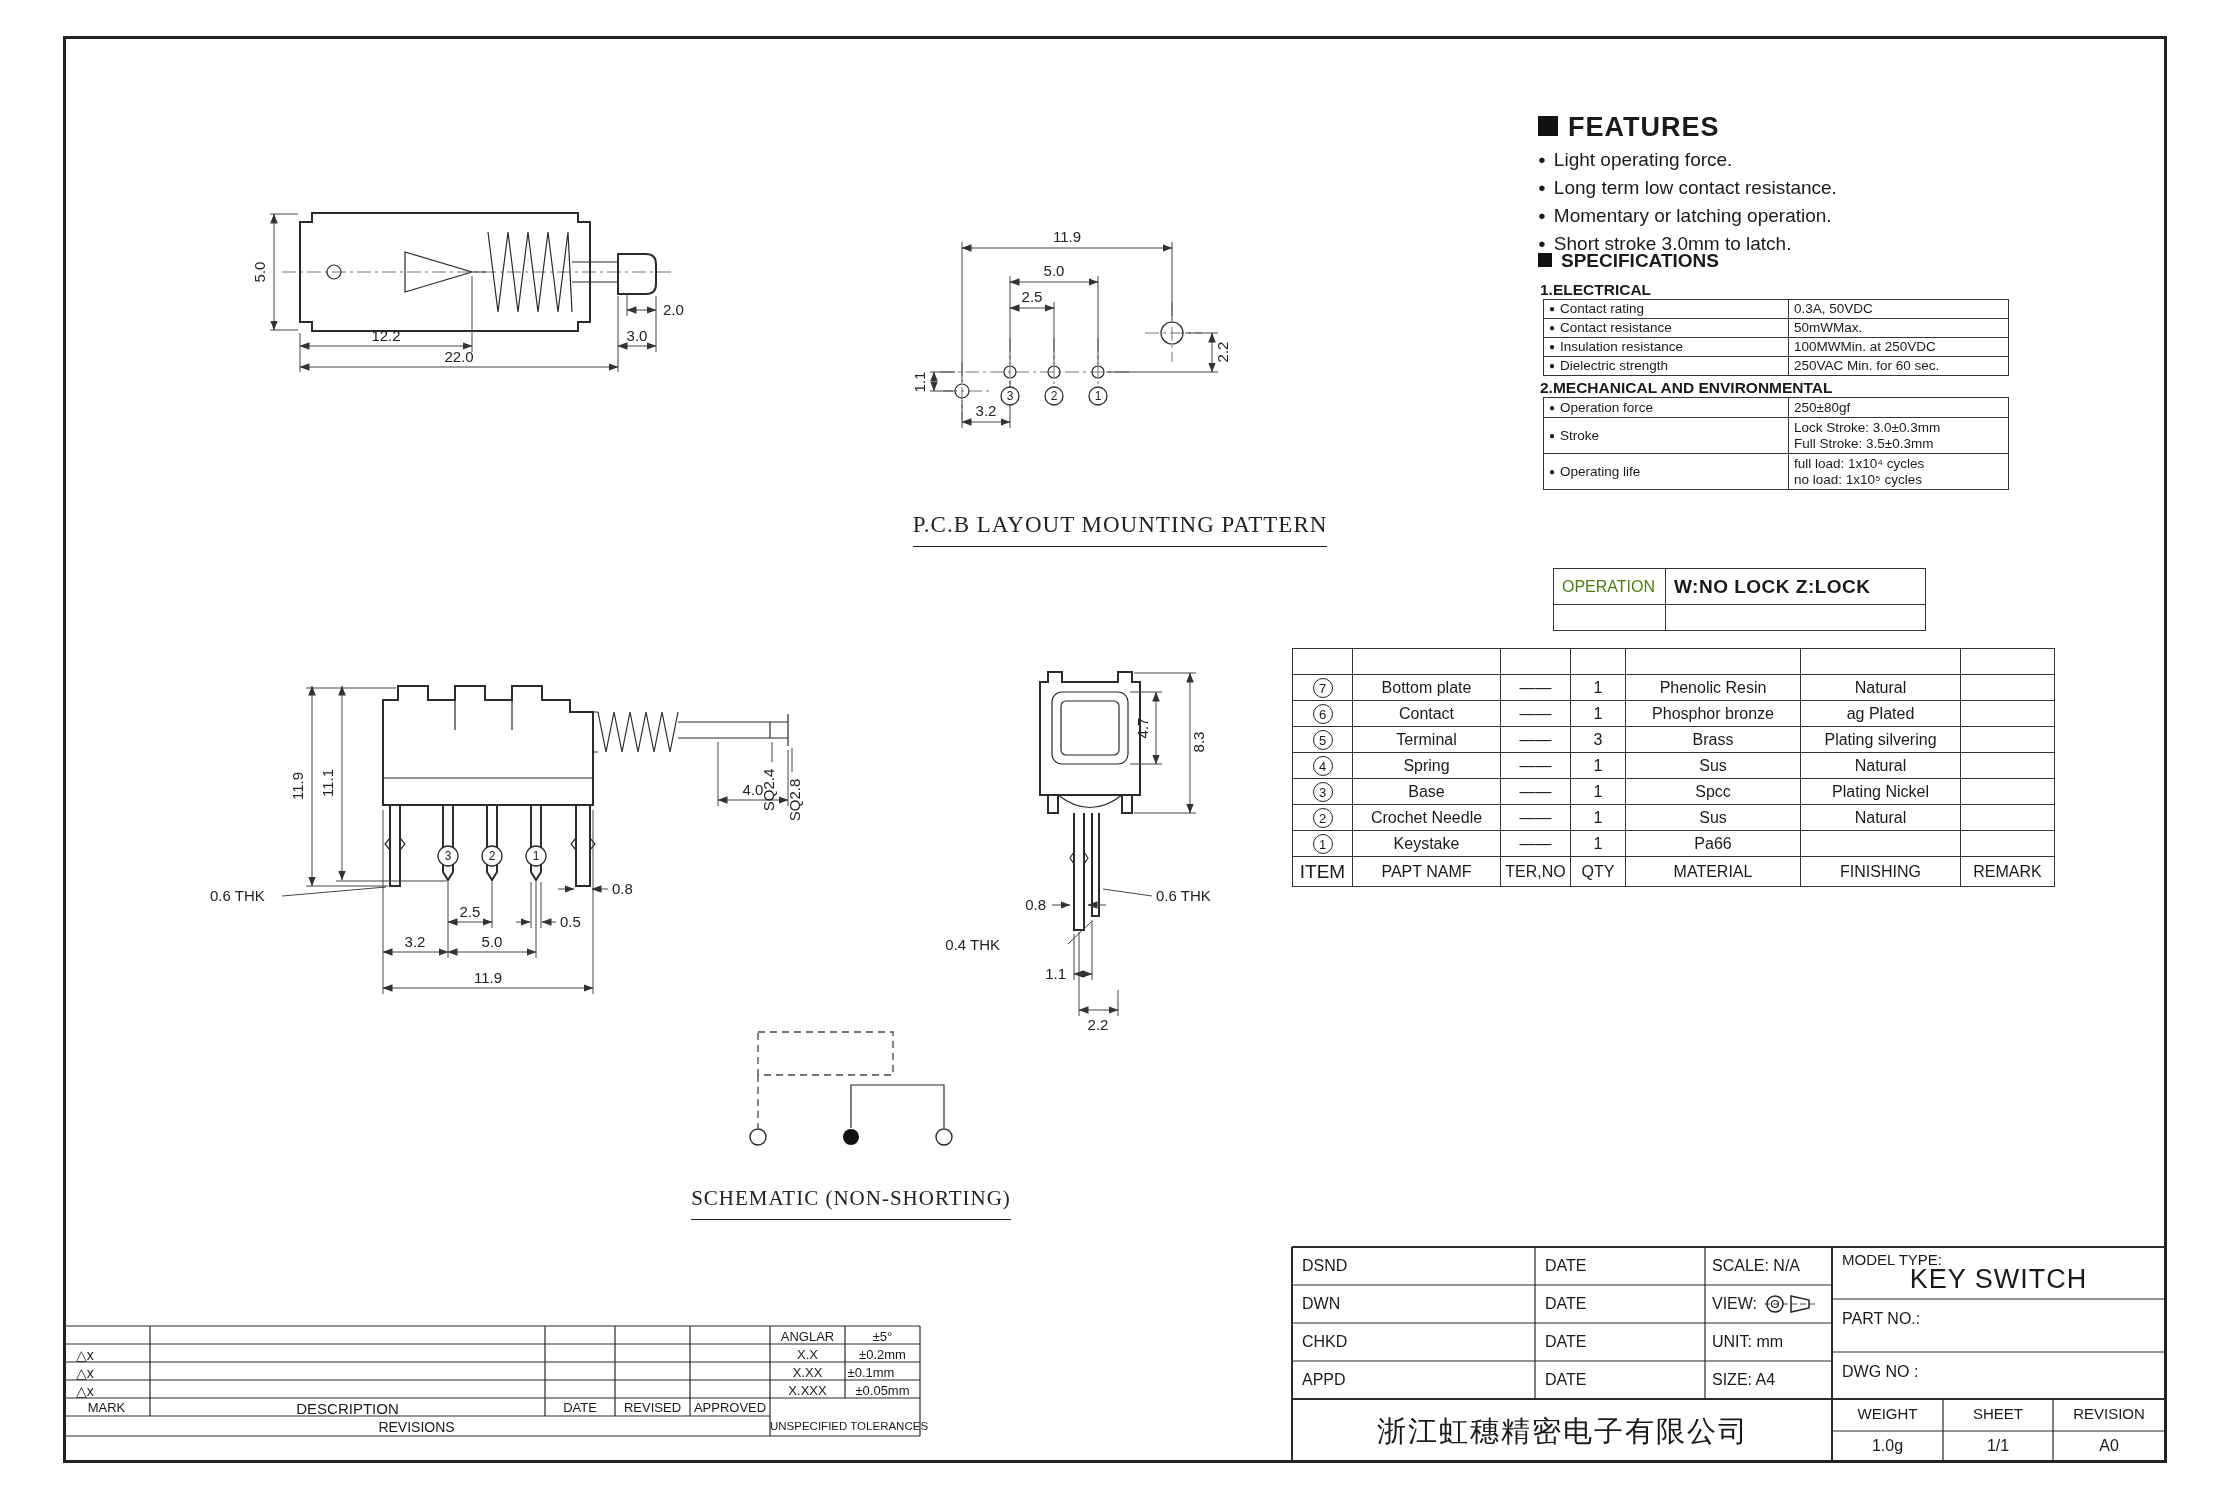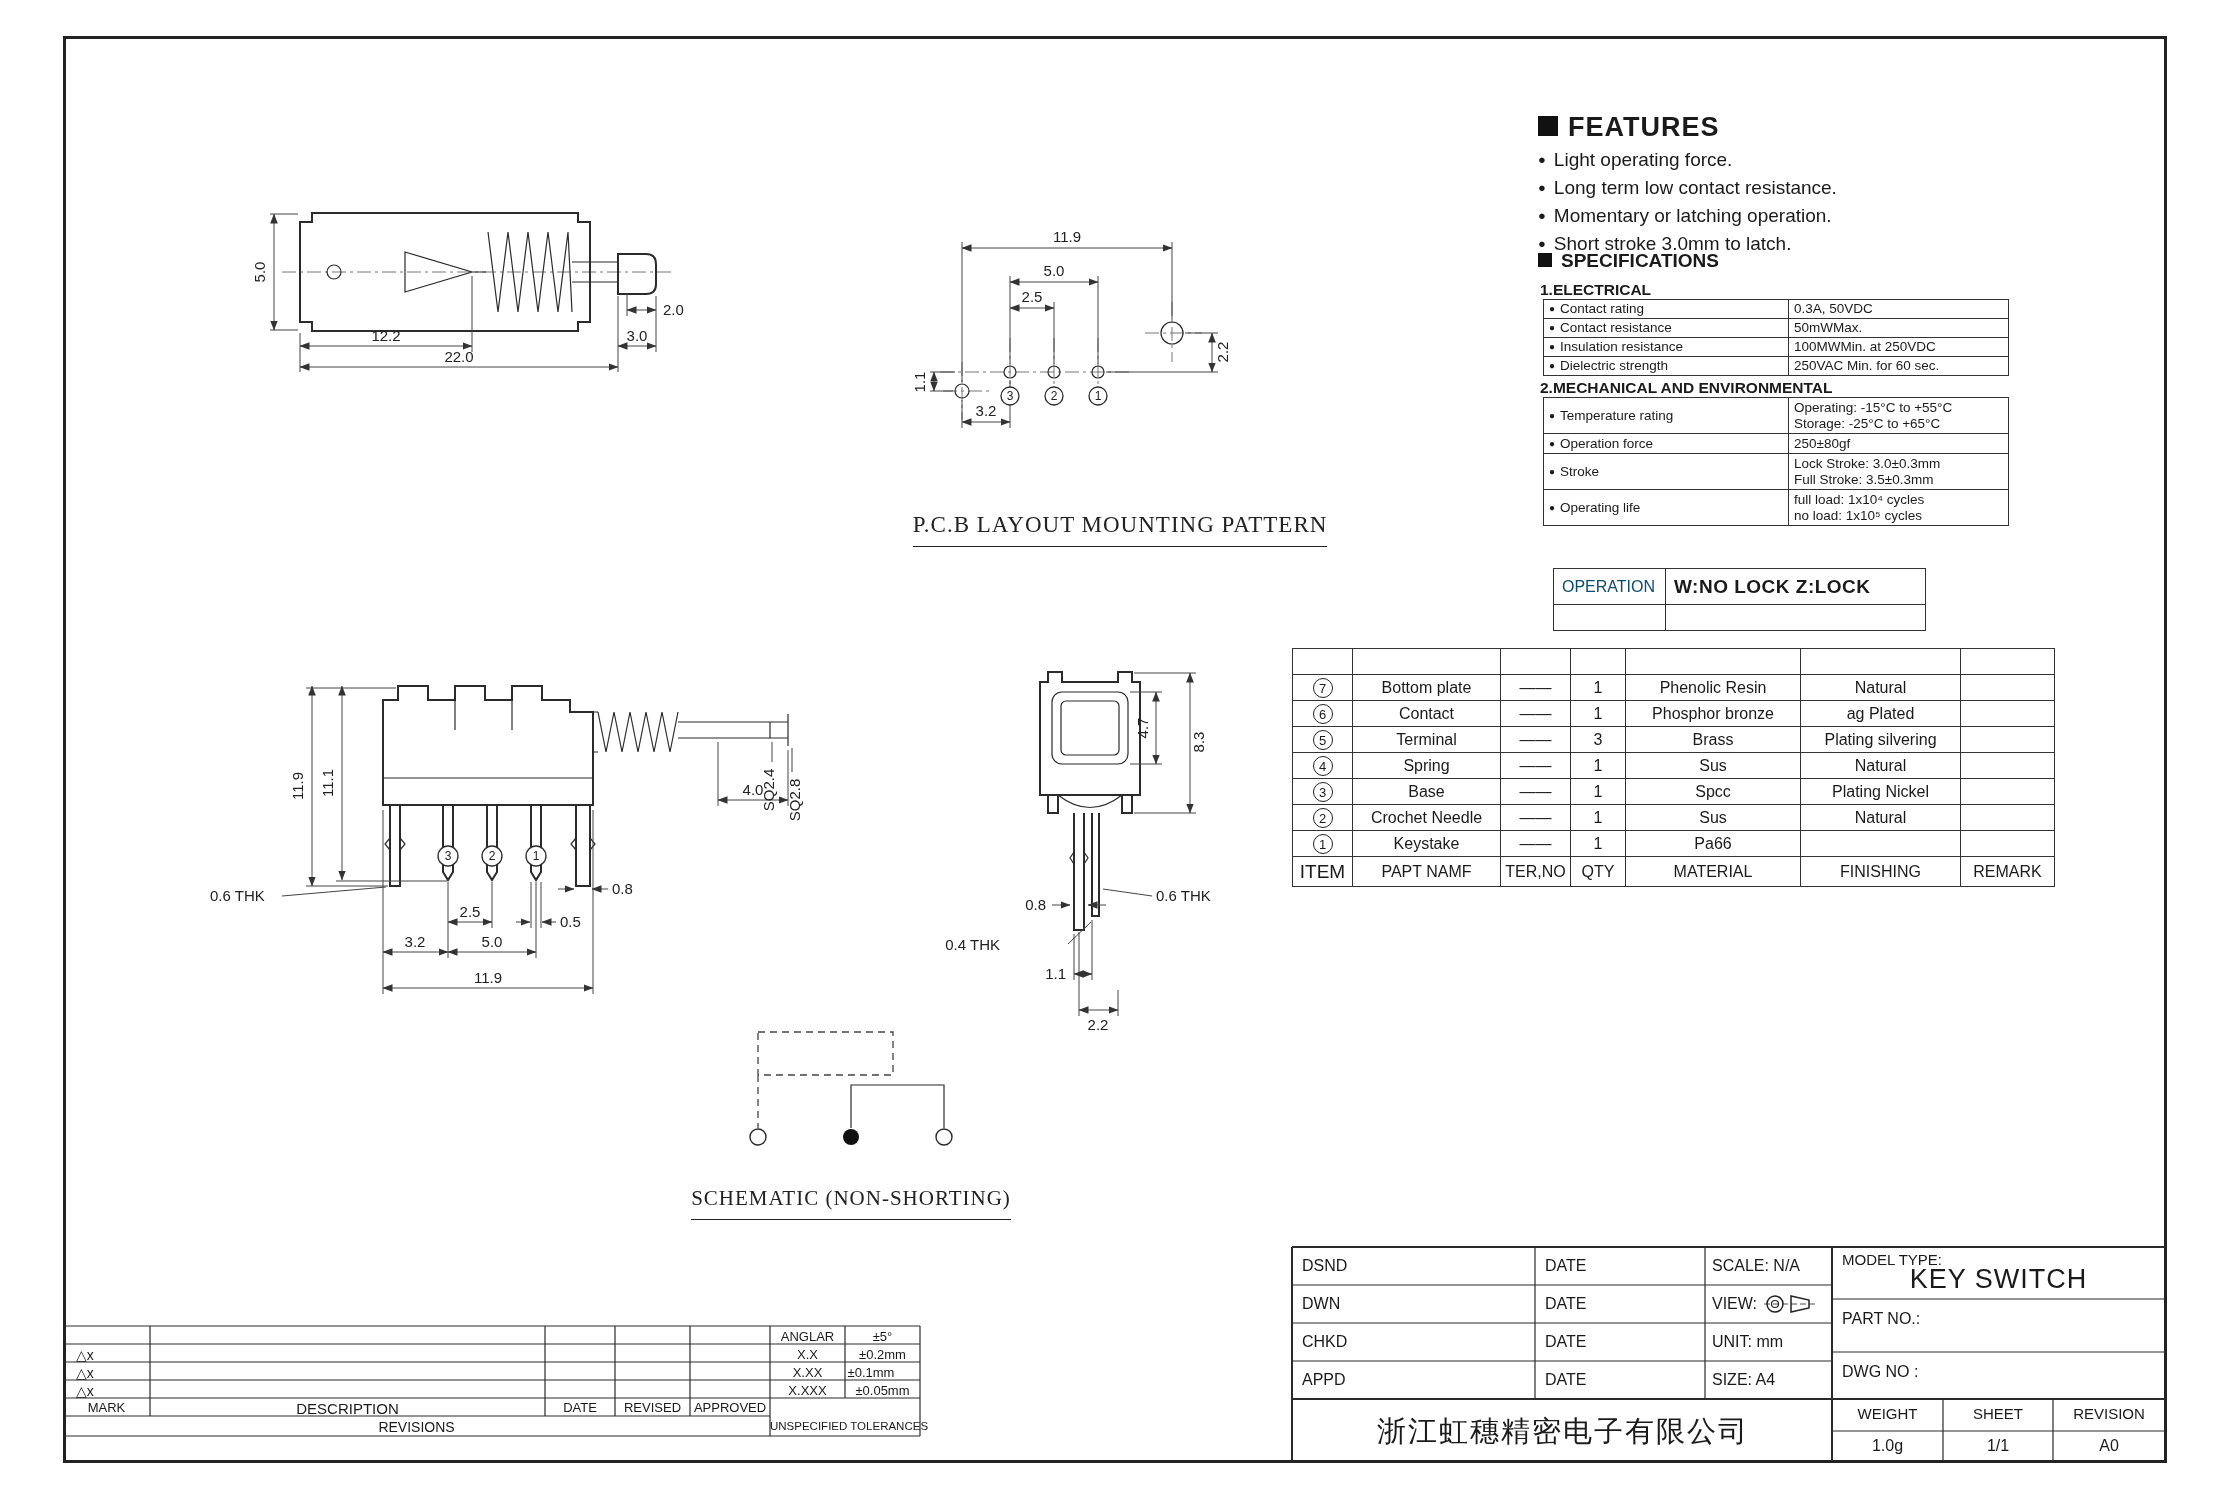--- a/index.html
+++ b/index.html
@@ -38,21 +38,21 @@
   .spec-table td { border:1px solid #333; font-size:13.5px; padding:1px 5px; line-height:1.18; vertical-align:middle; }
   .spec-table td.lbl { width:245px; }
   .spec-table td.val { width:220px; }
   .spec-table .sdot { font-size:10px; margin-right:5px; vertical-align:1px; }
   .r18 td { height:18px; }
   .r20 td { height:20px; }
   .r36 td { height:36px; }
 
   
   .op-table td { border:1.4px solid #333; }
-  .op-label { width:112px; color:#0c4a6e; font-size:16px; padding:4px 8px; height:36px; }
+  .op-label { width:112px; color:#4d7c0f; font-size:16px; padding:4px 8px; height:36px; }
   .op-value { width:260px; font-size:19px; font-weight:600; padding:4px 8px; letter-spacing:0.5px; }
   .op-empty { height:26px; }
 
   
   .parts-table { table-layout:fixed; }
   .parts-table td { border:1.4px solid #333; text-align:center; font-size:16px; height:26px; overflow:hidden; }
   .parts-table tr.hdr td { height:30px; font-size:16px; }
   .parts-table tr.hdr td.big { font-size:19px; }
   .circ { display:inline-block; width:20px; height:20px; border:1.5px solid #222; border-radius:50%;
           line-height:19px; font-size:13px; text-align:center; }
@@ -255,27 +255,20 @@
     <td class="lbl"><span class="sdot">●</span><span>Dielectric strength</span></td>
     <td class="val">250VAC Min. for 60 sec.</td>
   </tr>
 </tbody>
   </table>
 
 <div class="t spec-sub" style="left:1540px; top:379px;">2.MECHANICAL AND ENVIRONMENTAL</div>
 
 <table class="spec-table abs" style="left:1543px; top:397px;">
   <tbody>
-      <tr class="r36">
-    <td class="lbl"><span class="sdot">●</span><span>Temperature rating</span></td>
-    <td class="val">
-      <div>Operating: -15°C to +55°C</div>
-      <div>Storage: -25°C to +65°C</div>
-    </td>
-  </tr>
   <tr class="r20">
     <td class="lbl"><span class="sdot">●</span><span>Operation force</span></td>
     <td class="val">
       <div>250±80gf</div>
     </td>
   </tr>
   <tr class="r36">
     <td class="lbl"><span class="sdot">●</span><span>Stroke</span></td>
     <td class="val">
       <div>Lock Stroke: 3.0±0.3mm</div>

